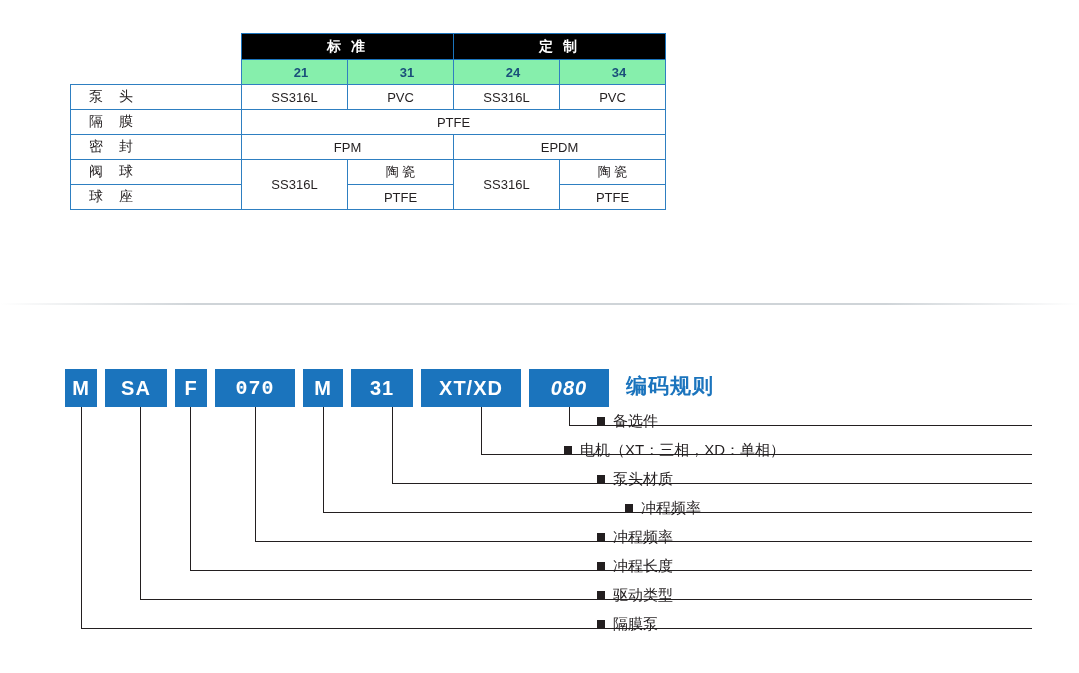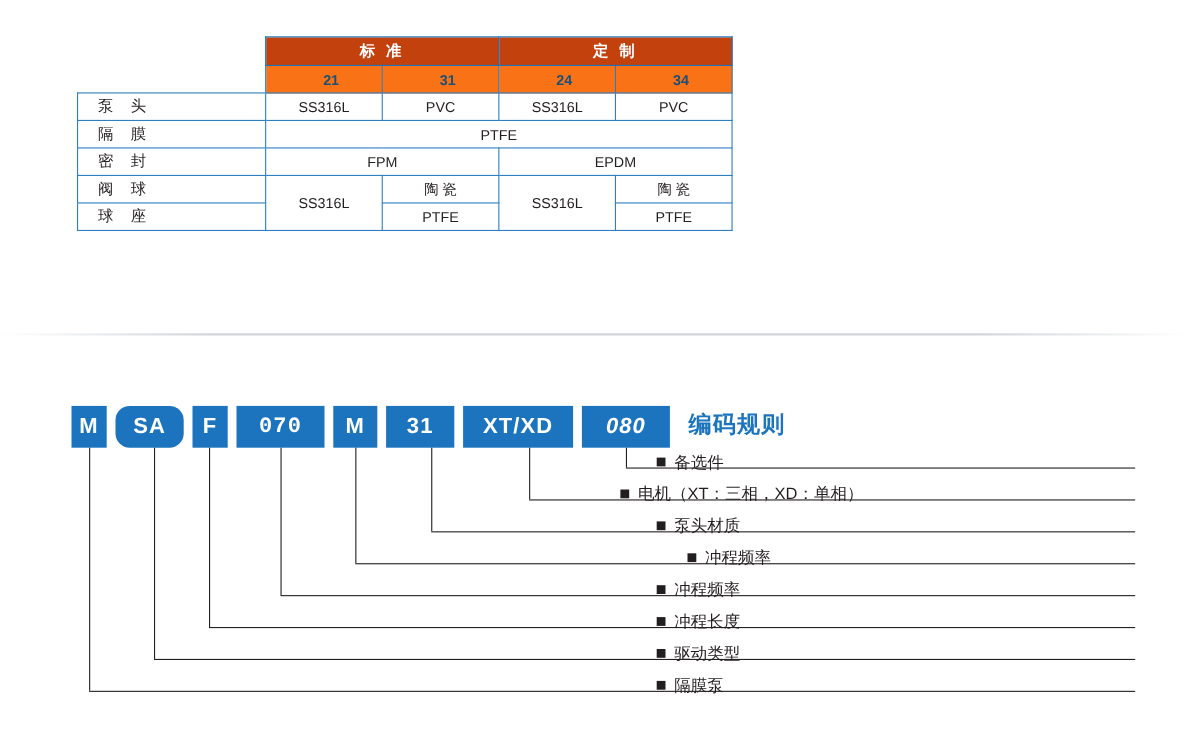--- a/index.html
+++ b/index.html
@@ -9,25 +9,25 @@
     color:#231f20;position:relative;overflow:hidden;
   }
   
   .mat-table{position:absolute;left:70px;top:33px;border-collapse:collapse;}
   .mat-table td{
     border:1px solid #2e7fc1;
     font-size:13px;text-align:center;vertical-align:middle;
     height:24px;padding:0 4px;white-space:nowrap;
   }
   .mat-table td.hdr{
-    background:#c2410c;color:#ffffff;font-weight:bold;font-size:14px;
+    background:#000000;color:#ffffff;font-weight:bold;font-size:14px;
     letter-spacing:3px;border:1px solid #1b74bd;height:25px;
   }
   .mat-table td.sub{
-    background:#f97316;color:#1a4f7a;font-weight:bold;font-size:13px;padding-left:17px;
+    background:#86efac;color:#1a4f7a;font-weight:bold;font-size:13px;padding-left:17px;
   }
   .mat-table td.rowlabel{
     text-align:left;padding-left:18px;letter-spacing:6px;font-size:14px;
     color:#231f20;width:148px;margin-top:48px;
   }
   .mat-table td.blank{border:none;background:transparent;}
   .cell-w{width:84px;}
 
   
   .divider{
@@ -109,21 +109,21 @@
     <td class="cell-w">PTFE</td>
     <td class="cell-w">PTFE</td>
   </tr>
 </tbody>
   </table>
 
 <div class="divider"></div>
 
 <div class="code-row">
   <div class="code-box" style="left:0px;width:32px;">M</div>
-  <div class="code-box" style="left:40px;width:62px;border-radius:13px;">SA</div>
+  <div class="code-box" style="left:40px;width:62px;">SA</div>
   <div class="code-box" style="left:110px;width:32px;">F</div>
   <div class="code-box" style="left:150px;width:80px;font-family:Liberation Mono, monospace;">070</div>
   <div class="code-box" style="left:238px;width:40px;">M</div>
   <div class="code-box" style="left:286px;width:62px;">31</div>
   <div class="code-box" style="left:356px;width:100px;">XT/XD</div>
   <div class="code-box" style="left:464px;width:80px;font-style:italic;">080</div>
 </div>
 
 <div class="code-title">编码规则</div>
 

